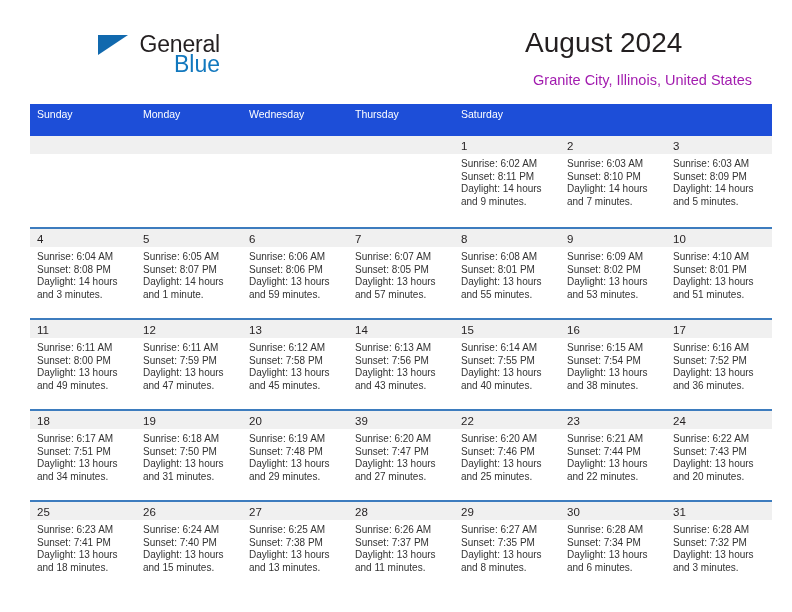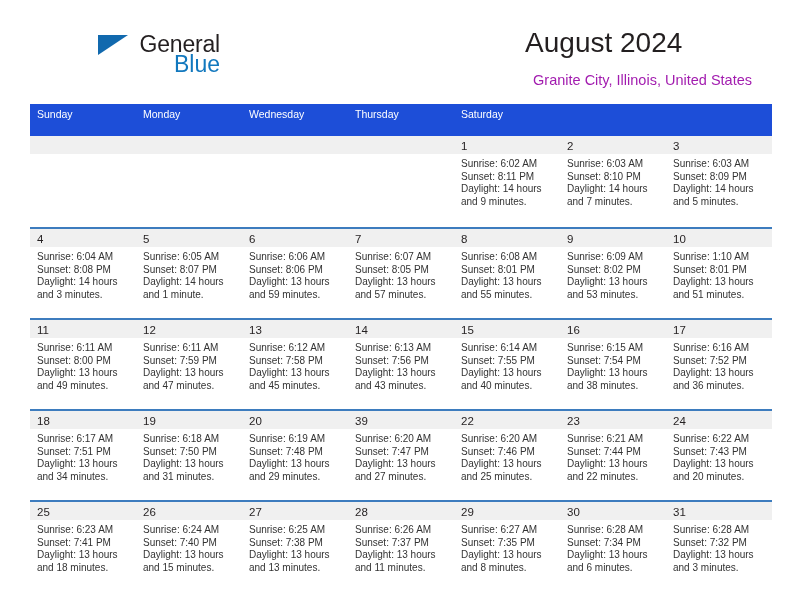--- a/index.html
+++ b/index.html
@@ -259,21 +259,21 @@
             <div class="day-detail">
               <div class="detail-line">Sunrise: 6:09 AM</div>
               <div class="detail-line">Sunset: 8:02 PM</div>
               <div class="detail-line">Daylight: 13 hours</div>
               <div class="detail-line">and 53 minutes.</div>
             </div>
           </div>
           <div class="day-cell">
             <div class="day-number-band"><span class="day-number">10</span></div>
             <div class="day-detail">
-              <div class="detail-line">Sunrise: 1:10 AM</div>
+              <div class="detail-line">Sunrise: 4:10 AM</div>
               <div class="detail-line">Sunset: 8:01 PM</div>
               <div class="detail-line">Daylight: 13 hours</div>
               <div class="detail-line">and 51 minutes.</div>
             </div>
           </div>
         </div>
         <div class="week-row">
           <div class="day-cell">
             <div class="day-number-band"><span class="day-number">11</span></div>
             <div class="day-detail">

